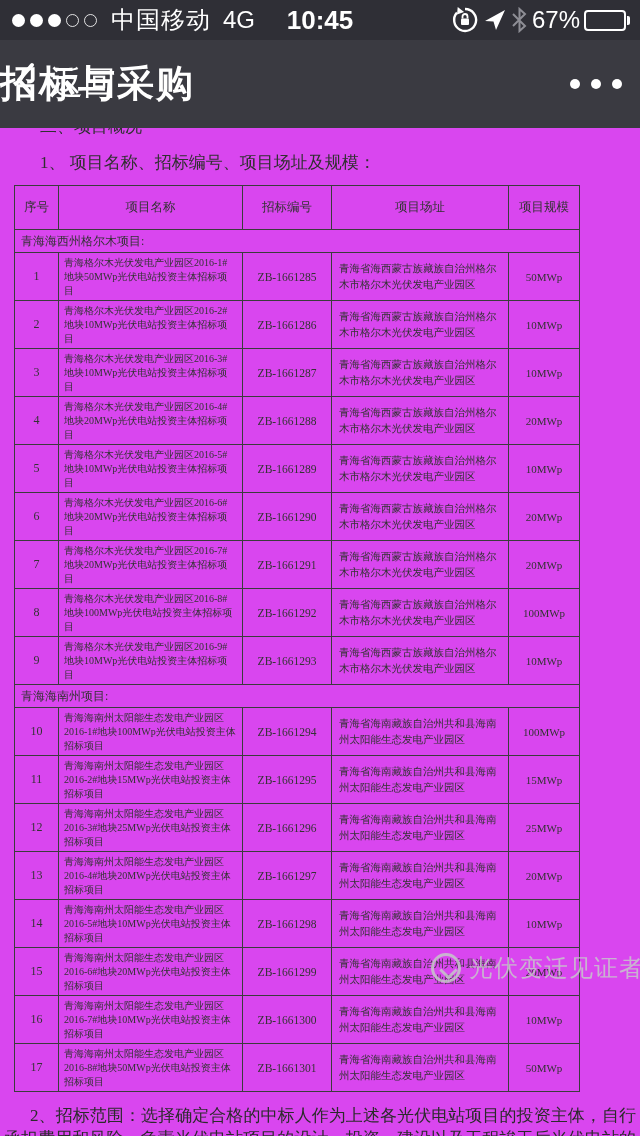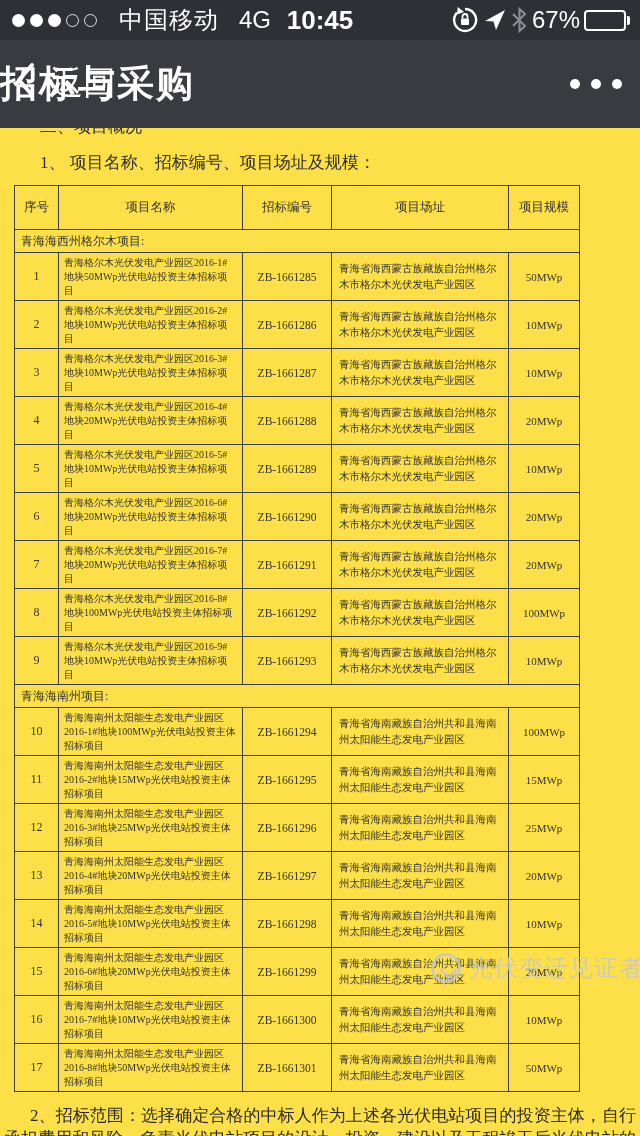--- a/index.html
+++ b/index.html
@@ -10,21 +10,21 @@
     font-family: "Liberation Sans", "DejaVu Sans", sans-serif;
     -webkit-font-smoothing: antialiased;
   }
   
   .chrome { position: absolute; top:0; left:0; width:640px; height:128px; background:#35353c; }
   .status-bar {
     position:absolute; top:0; left:0; width:640px; height:40px;
     background:#2f2f36; color:#fff; display:flex; align-items:center;
     font-size:24px;
   }
-  .sb-left { display:flex; align-items:center; gap:16px; padding-left:12px; }
+  .sb-left { display:flex; align-items:center; gap:8px; padding-left:12px; }
   .dots { display:flex; align-items:center; gap:5px; margin-right:6px; }
   .dot { width:13px; height:13px; border-radius:50%; }
   .dot.filled { background:#fff; }
   .dot.empty { border:1.5px solid rgba(255,255,255,.85); }
   .sb-carrier { letter-spacing:1px; }
   .sb-network { margin-left:4px; }
   .sb-time {
     position:absolute; left:0; right:0; text-align:center;
     font-size:26px; font-weight:700; pointer-events:none;
   }
@@ -44,21 +44,21 @@
   .nav-back { display:flex; align-items:flex-start; gap:14px; padding-left:14px; font-size:33px; cursor:pointer; }
   .nav-title {
     position:absolute; left:0; right:0; text-align:left;
     font-size:37px; font-weight:700; letter-spacing:2px; pointer-events:none;
   }
   .nav-menu { margin-left:auto; display:flex; gap:11px; padding-right:18px; cursor:pointer; }
   .nav-menu i { width:10px; height:10px; border-radius:50%; background:#fff; }
   
   .doc {
     position:absolute; top:128px; left:0; width:640px; height:1008px;
-    background:#fde047; color:#303030;
+    background:#d946ef; color:#303030;
     font-family: "Liberation Serif", "DejaVu Serif", serif;
     overflow:hidden;
   }
   .clipped-line { height:10px; overflow:hidden; padding-left:40px; }
   .clipped-line span { display:block; font-size:17px; line-height:20px; margin-top:-11px; }
   .doc-heading { margin-top:13px; padding-left:40px; font-size:17px; line-height:24px; }
   
   table.projects {
     margin:10px 0 12px 14px; width:565px;
     border-collapse:collapse; table-layout:fixed;

